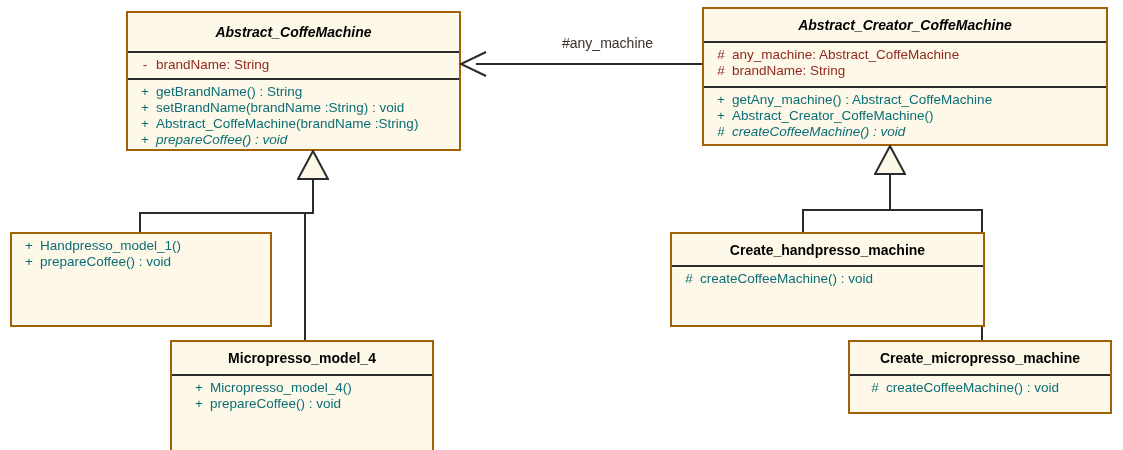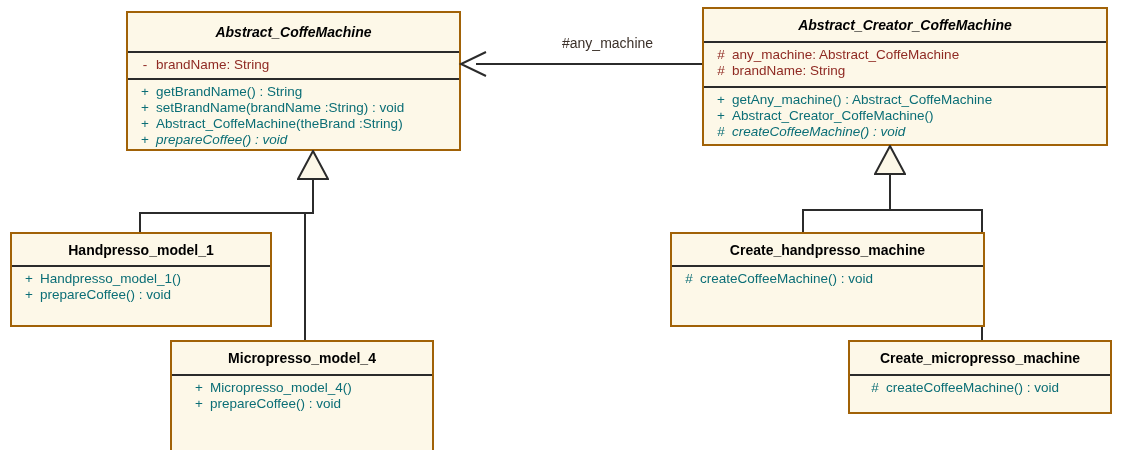--- a/index.html
+++ b/index.html
@@ -149,21 +149,21 @@
       <div class="member meth-row">
         <span class="vis">+</span>
         <span class="mname">getBrandName() : String</span>
       </div>
       <div class="member meth-row">
         <span class="vis">+</span>
         <span class="mname">setBrandName(brandName :String) : void</span>
       </div>
       <div class="member meth-row">
         <span class="vis">+</span>
-        <span class="mname">Abstract_CoffeMachine(theBrand :String)</span>
+        <span class="mname">Abstract_CoffeMachine(brandName :String)</span>
       </div>
       <div class="member meth-row abstract">
         <span class="vis">+</span>
         <span class="mname">prepareCoffee() : void</span>
       </div>
     </div>
   </div>
 
   <div class="uml-class" style="left:702px; top:7px; width:406px; height:139px;">
     <div class="class-title abstract" style="height:34px; line-height:23px;">Abstract_Creator_CoffeMachine</div>
@@ -187,21 +187,20 @@
         <span class="mname">Abstract_Creator_CoffeMachine()</span>
       </div>
       <div class="member meth-row abstract">
         <span class="vis">#</span>
         <span class="mname">createCoffeeMachine() : void</span>
       </div>
     </div>
   </div>
 
   <div class="uml-class" style="left:10px; top:232px; width:262px; height:95px;">
-    <div class="class-title" style="height:33px; line-height:22px;">Handpresso_model_1</div>
     <div class="compartment meths" style="padding-left:6px;">
       <div class="member meth-row">
         <span class="vis">+</span>
         <span class="mname">Handpresso_model_1()</span>
       </div>
       <div class="member meth-row">
         <span class="vis">+</span>
         <span class="mname">prepareCoffee() : void</span>
       </div>
     </div>

